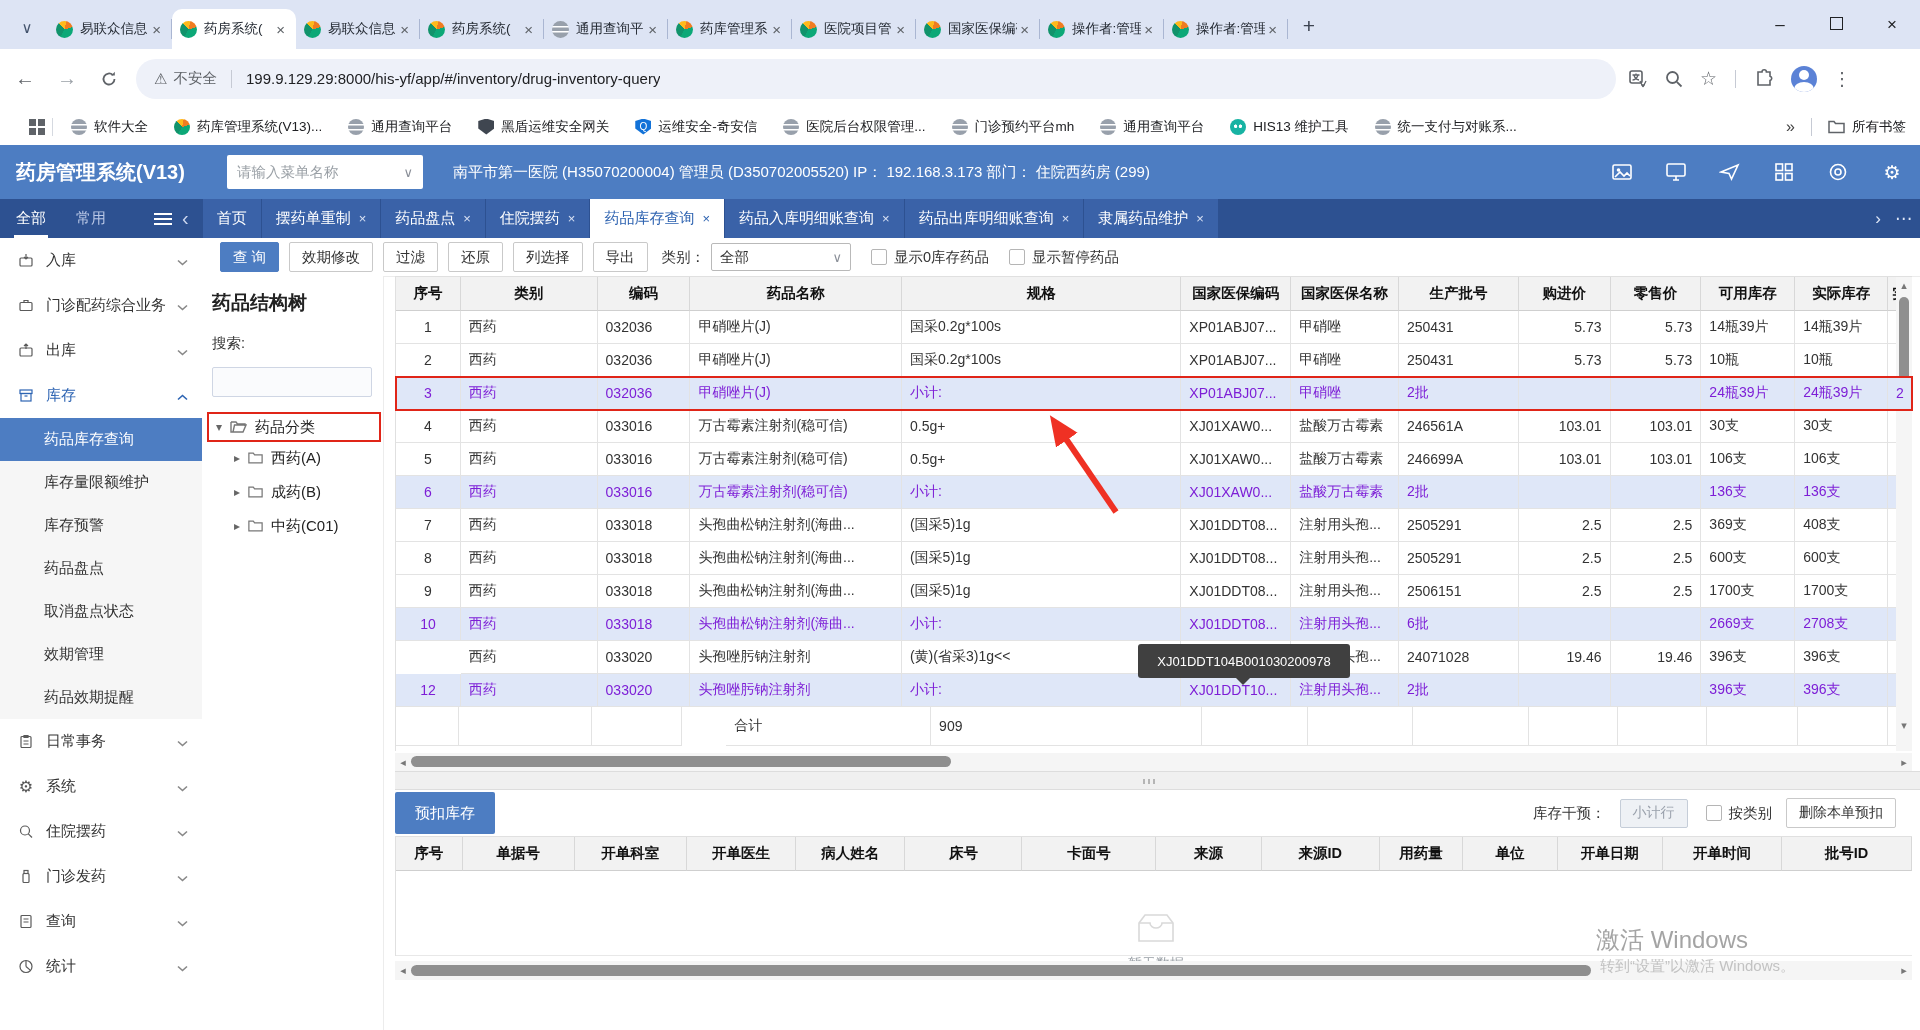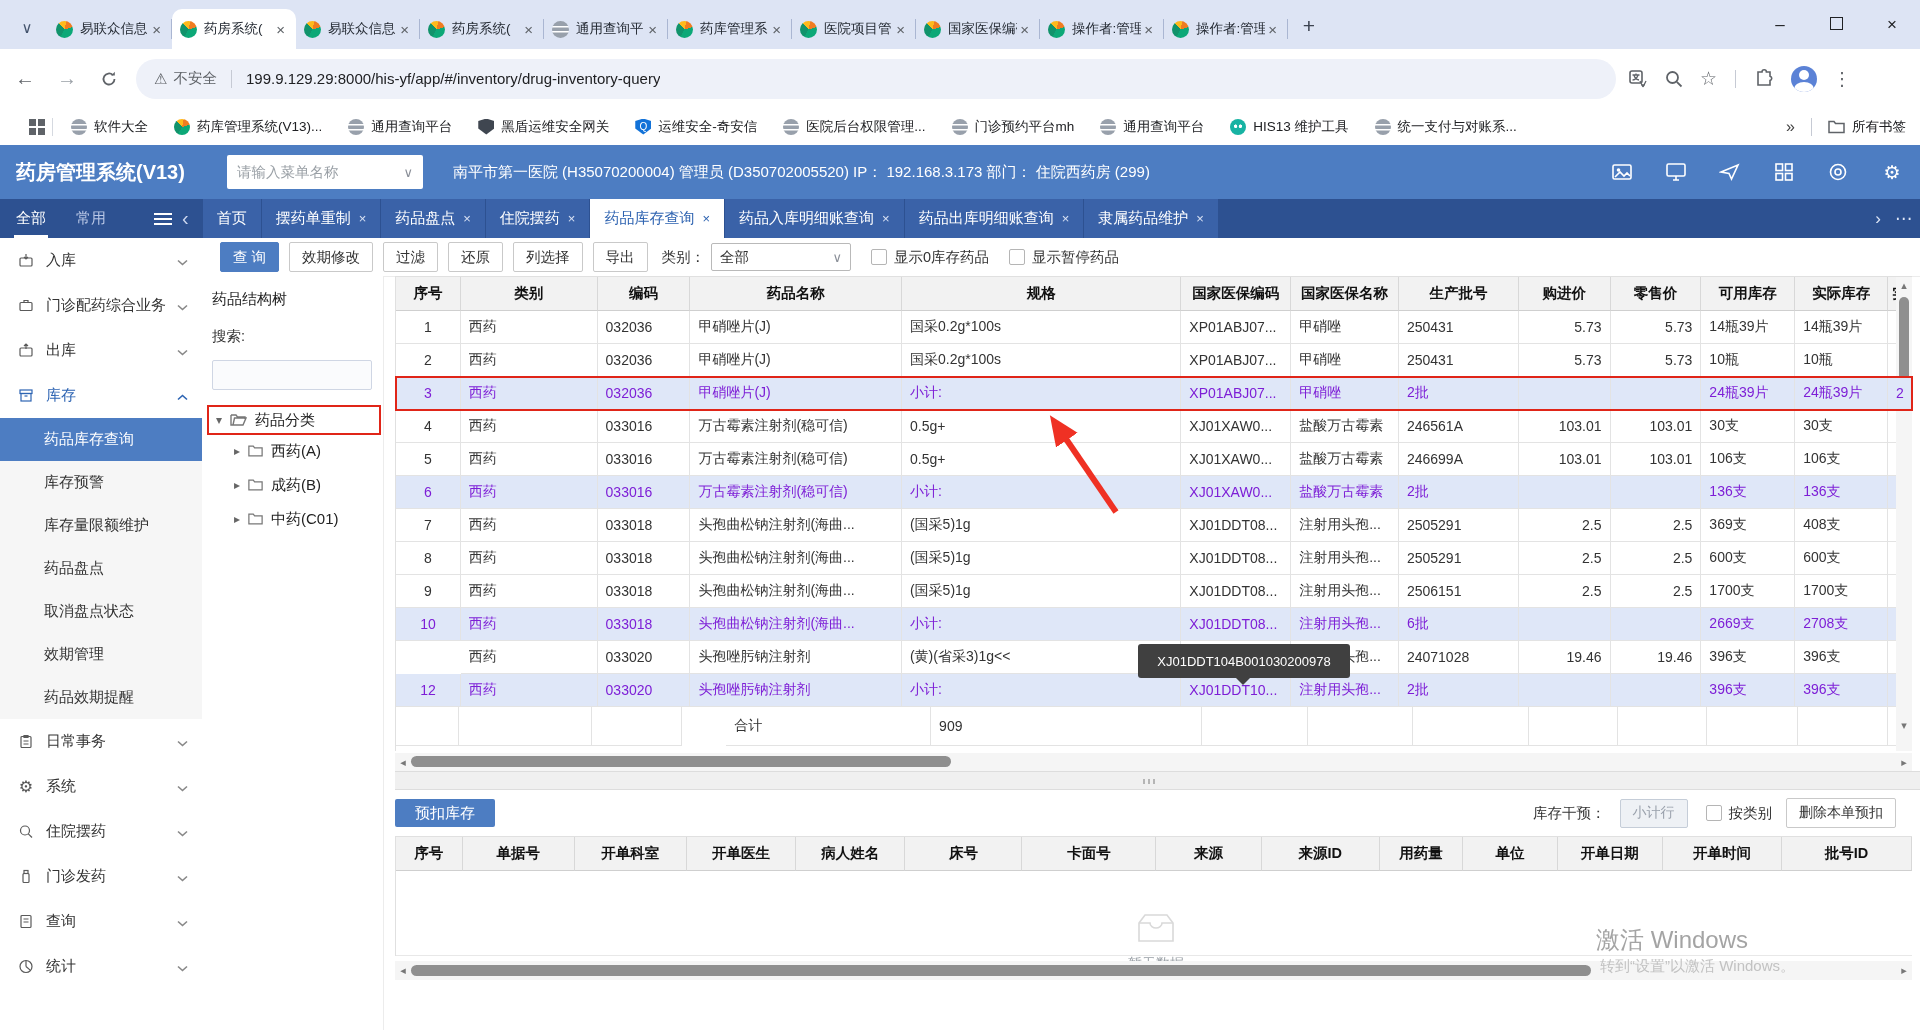--- a/index.html
+++ b/index.html
@@ -86,21 +86,21 @@
   
   .toolbar{left:202px;top:238px;width:1718px;height:38px;background:#fff;border-bottom:1px solid #ececec;display:flex;align-items:center;}
   .tbtn{height:28px;padding:0 12px;border:1px solid #c9c9c9;border-radius:2px;background:#fff;font-size:14.5px;color:#333;display:flex;align-items:center;margin-left:10px;white-space:nowrap;}
   .tbtn.primary{background:#4d7dc2;border-color:#4d7dc2;color:#fff;letter-spacing:4px;padding:0 8px 0 12px;}
   .tlabel{margin-left:14px;font-size:14.5px;color:#333;}
   .tsel{margin-left:6px;width:140px;height:28px;border:1px solid #b9b9b9;border-radius:2px;display:flex;align-items:center;justify-content:space-between;padding:0 8px;font-size:14.5px;color:#333;box-sizing:border-box;}
   .cbwrap{display:flex;align-items:center;margin-left:20px;gap:7px;font-size:14.5px;color:#333;white-space:nowrap;}
   .cb{width:16px;height:16px;border:1px solid #b5b5b5;border-radius:2px;background:#fff;box-sizing:border-box;}
   
   .treepanel{left:202px;top:276px;width:181px;height:754px;background:#fff;border-right:1px solid #ececec;}
-  .ttitle{font-size:15px;font-weight:normal;color:#222;margin:14px 0 4px 10px;}
+  .ttitle{font-size:19px;font-weight:bold;color:#222;margin:14px 0 4px 10px;}
   .tsearch{font-size:14.5px;color:#333;margin:18px 0 0 10px;}
   .tinput{margin:14px 0 0 10px;width:160px;height:30px;border:1px solid #cfd6e4;background:#fafbfd;border-radius:2px;box-sizing:border-box;}
   .troot{margin:16px 0 0 6px;width:172px;height:28px;display:flex;align-items:center;gap:8px;outline:2px solid #e02518;outline-offset:-1px;font-size:15px;color:#222;padding-left:8px;box-sizing:border-box;}
   .tnode{margin-left:32px;height:34px;display:flex;align-items:center;gap:8px;font-size:15px;color:#222;}
   .tri{color:#666;font-size:12px;}
   
   .invwrap{left:395px;top:276px;width:1517px;height:475px;border-left:1px solid #e0e0e0;border-top:1px solid #e0e0e0;box-sizing:border-box;display:flex;flex-direction:column;}
   .trow{display:flex;flex:none;}
   .tcell{box-sizing:border-box;border-right:1px solid #e3e3e3;border-bottom:1px solid #e3e3e3;font-size:14px;color:#333;display:flex;align-items:center;padding:0 8px;white-space:nowrap;overflow:hidden;}
   .thead .tcell{background:#f2f2f2;font-weight:bold;font-size:14.5px;color:#111;justify-content:center;border-right:1px solid #d8d8d8;border-bottom:1px solid #cfcfcf;padding:0 2px;}
@@ -117,21 +117,21 @@
   .sarr{color:#777;font-size:11px;width:16px;text-align:center;}
   .vscroll{position:absolute;width:16px;background:#f5f5f5;}
   .vthumb{position:absolute;left:3px;width:10px;background:#8f8f8f;border-radius:6px;}
   .vscroll .sarr{position:absolute;left:0;width:16px;}
   
   .splitter{left:395px;top:771px;width:1525px;height:19px;background:#f0f0f0;border-top:1px solid #ddd;border-bottom:1px solid #ddd;box-sizing:border-box;}
   .grip{position:absolute;left:748px;top:7px;display:flex;gap:3px;}
   .grip i{width:2px;height:5px;background:#b5b5b5;display:block;}
   
   .reservebar{left:395px;top:790px;width:1525px;height:46px;background:#fff;display:flex;align-items:center;}
-  .bluebtn{width:100px;height:28px;background:#4d7dc2;color:#fff;font-size:15px;display:flex;align-items:center;justify-content:center;border-radius:2px;}
+  .bluebtn{width:100px;height:42px;background:#4d7dc2;color:#fff;font-size:15px;display:flex;align-items:center;justify-content:center;border-radius:2px;}
   .rbright{position:absolute;right:24px;display:flex;align-items:center;gap:14px;font-size:14.5px;color:#333;}
   .ghostbtn{height:27px;padding:0 12px;background:#eef1f5;border:1px solid #c5cdd8;border-radius:2px;color:#9aa1ac;display:flex;align-items:center;font-size:14px;}
   .whitebtn{height:28px;padding:0 12px;background:#fff;border:1px solid #c9c9c9;border-radius:2px;color:#333;display:flex;align-items:center;font-size:14px;}
   
   .botwrap{left:395px;top:836px;width:1517px;border-left:1px solid #e0e0e0;border-top:1px solid #e0e0e0;box-sizing:border-box;}
   .botbody{height:84px;border-bottom:1px solid #e8e8e8;position:relative;}
   .empty{position:absolute;left:700px;top:40px;width:120px;text-align:center;}
   .empty .etxt{font-size:14px;color:#9aa0a6;margin-top:6px;}
   
   .tooltip{left:1138px;top:644px;width:212px;height:34px;background:#404040;color:#fff;font-size:13px;border-radius:3px;display:flex;align-items:center;justify-content:center;z-index:10;white-space:nowrap;}
@@ -456,22 +456,22 @@
             <path d="M6 8h3"></path>
           </svg>
         </span>
         <span class="lab">库存</span>
         <span class="schev"><svg width="11" height="7" viewBox="0 0 11 7" fill="none" stroke="#2d64b3" stroke-width="1.6">
             <path d="M1 5.5L5.5 1.5L10 5.5"></path>
           </svg></span>
       </div>
       <div class="submenu">
         <div class="ssub active">药品库存查询</div>
+        <div class="ssub">库存量限额维护</div>
         <div class="ssub">库存预警</div>
-        <div class="ssub">库存量限额维护</div>
         <div class="ssub">药品盘点</div>
         <div class="ssub">取消盘点状态</div>
         <div class="ssub">效期管理</div>
         <div class="ssub">药品效期提醒</div>
       </div>
       <div class="sitem">
         <span class="sicon">
           <svg width="16" height="15" viewBox="0 0 15 15" fill="none" stroke="#5a5a5a" stroke-width="1.2">
             <rect x="2.5" y="2.5" width="10" height="11" rx="1"></rect>
             <path d="M5.5 1.5h4v2h-4zM5 7h5M5 10h5"></path>

